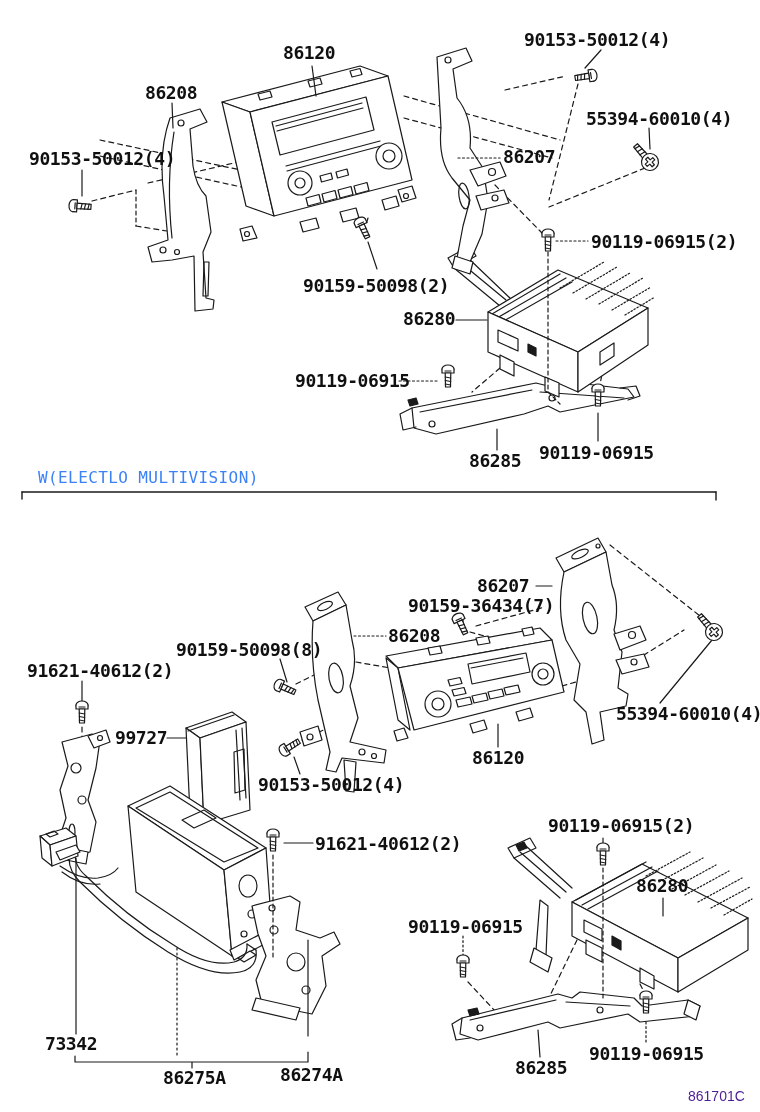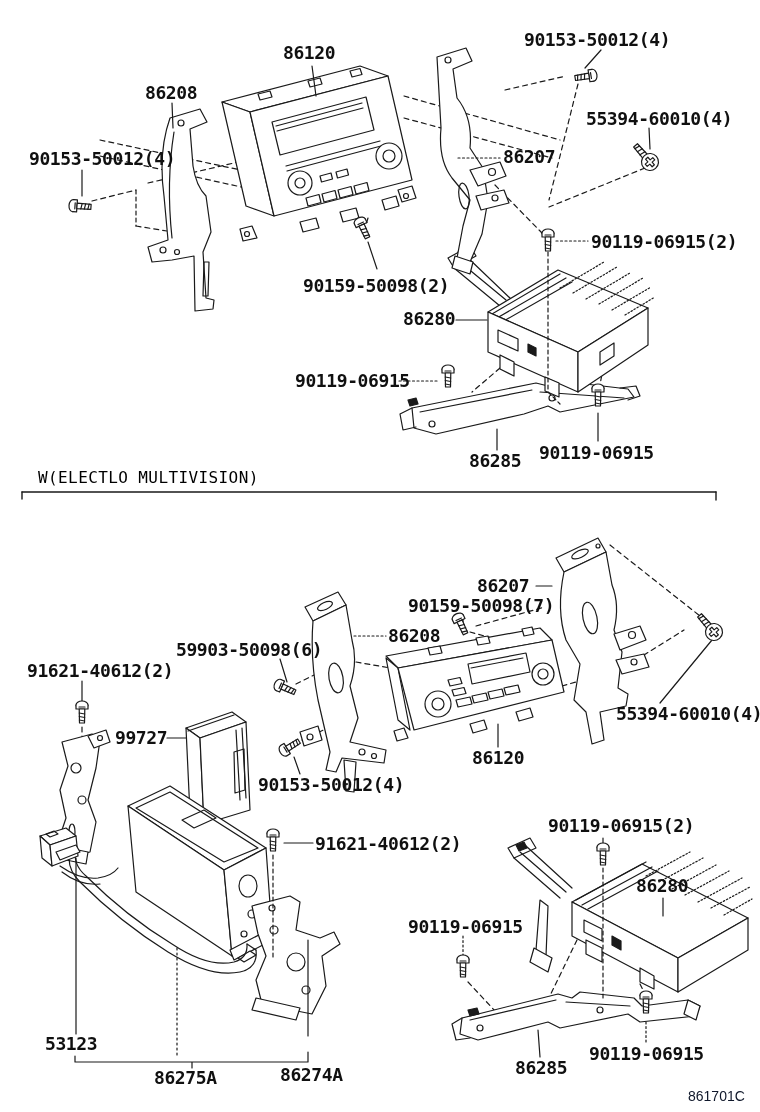--- a/index.html
+++ b/index.html
@@ -2,22 +2,22 @@
 <html><head>
 <meta charset="utf-8">
 <style>
   html,body{margin:0;padding:0;background:#fff;}
   .stage{position:relative;width:760px;height:1112px;background:#ffffff;overflow:hidden;
          font-family:"DejaVu Sans Mono",monospace;}
   .art{position:absolute;left:0;top:0;}
   .pn{position:absolute;font:700 18px "DejaVu Sans Mono",monospace;letter-spacing:-0.4px;
       color:#101010;white-space:nowrap;line-height:1;}
   .divider-label{position:absolute;font:400 16px "DejaVu Sans Mono",monospace;
-      letter-spacing:0.4px;color:#000000;white-space:nowrap;line-height:1;}
-  .footer-code{position:absolute;font:400 14px "Liberation Sans",sans-serif;color:#0f172a;
+      letter-spacing:0.4px;color:#3b82f6;white-space:nowrap;line-height:1;}
+  .footer-code{position:absolute;font:400 14px "Liberation Sans",sans-serif;color:#4c1d95;
       white-space:nowrap;line-height:1;}
 </style>
 </head>
 <body>
 
 <div class="stage">
 
 <svg class="art" width="760" height="1112" viewBox="0 0 760 1112" fill="none" stroke="#1a1a1a" stroke-width="1.2" stroke-linejoin="round" stroke-linecap="round">
 
 <defs>
@@ -361,33 +361,33 @@
 <div class="pn" style="left:591px;top:233px">90119-06915(2)</div>
 <div class="pn" style="left:303px;top:277px">90159-50098(2)</div>
 <div class="pn" style="left:403px;top:310px">86280</div>
 <div class="pn" style="left:295px;top:372px">90119-06915</div>
 <div class="pn" style="left:469px;top:452px">86285</div>
 <div class="pn" style="left:539px;top:444px">90119-06915</div>
 
 <div class="divider-label" style="left:38px;top:470px">W(ELECTLO MULTIVISION)</div>
 
 <div class="pn" style="left:477px;top:577px">86207</div>
-<div class="pn" style="left:408px;top:597px">90159-50098(7)</div>
+<div class="pn" style="left:408px;top:597px">90159-36434(7)</div>
 <div class="pn" style="left:388px;top:627px">86208</div>
-<div class="pn" style="left:176px;top:641px">59903-50098(6)</div>
+<div class="pn" style="left:176px;top:641px">90159-50098(8)</div>
 <div class="pn" style="left:27px;top:662px">91621-40612(2)</div>
 <div class="pn" style="left:115px;top:729px">99727</div>
 <div class="pn" style="left:258px;top:776px">90153-50012(4)</div>
 <div class="pn" style="left:616px;top:705px">55394-60010(4)</div>
 <div class="pn" style="left:472px;top:749px">86120</div>
 <div class="pn" style="left:315px;top:835px">91621-40612(2)</div>
 <div class="pn" style="left:548px;top:817px">90119-06915(2)</div>
 <div class="pn" style="left:636px;top:877px">86280</div>
 <div class="pn" style="left:408px;top:918px">90119-06915</div>
 <div class="pn" style="left:515px;top:1059px">86285</div>
 <div class="pn" style="left:589px;top:1045px">90119-06915</div>
-<div class="pn" style="left:45px;top:1035px">53123</div>
+<div class="pn" style="left:45px;top:1035px">73342</div>
 <div class="pn" style="left:280px;top:1066px">86274A</div>
-<div class="pn" style="left:154px;top:1069px">86275A</div>
+<div class="pn" style="left:163px;top:1069px">86275A</div>
 
 <div class="footer-code" style="left:688px;top:1089px">861701C</div>
 
 </div>
 
 </body></html>

